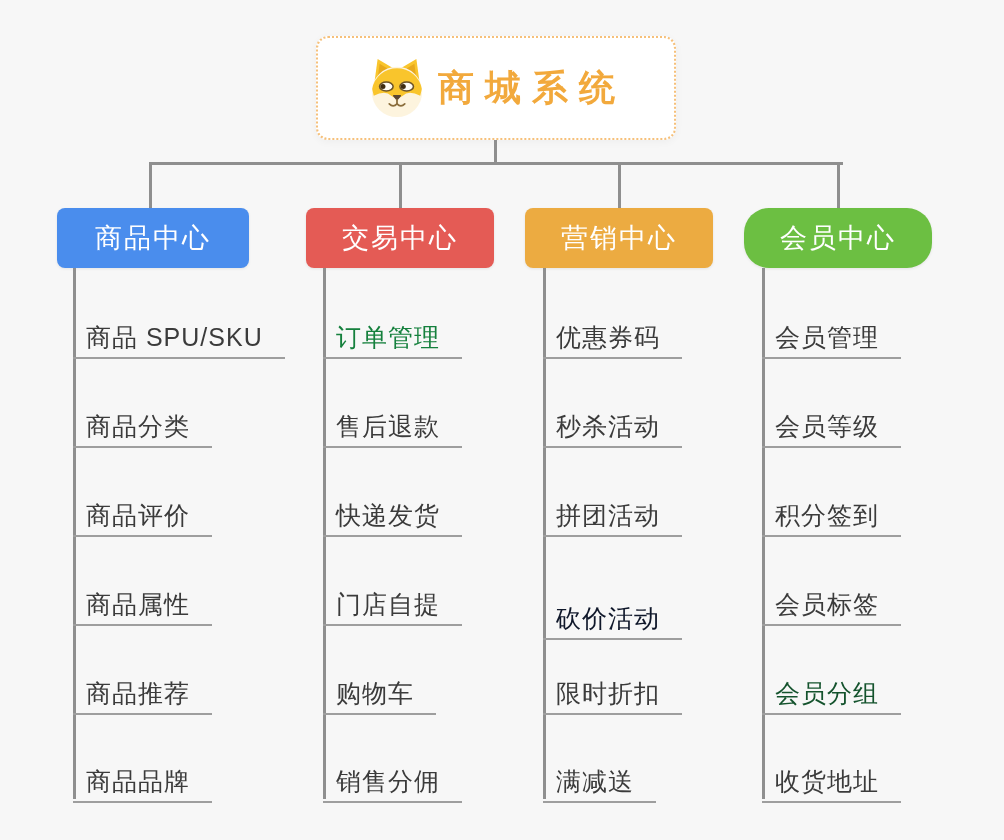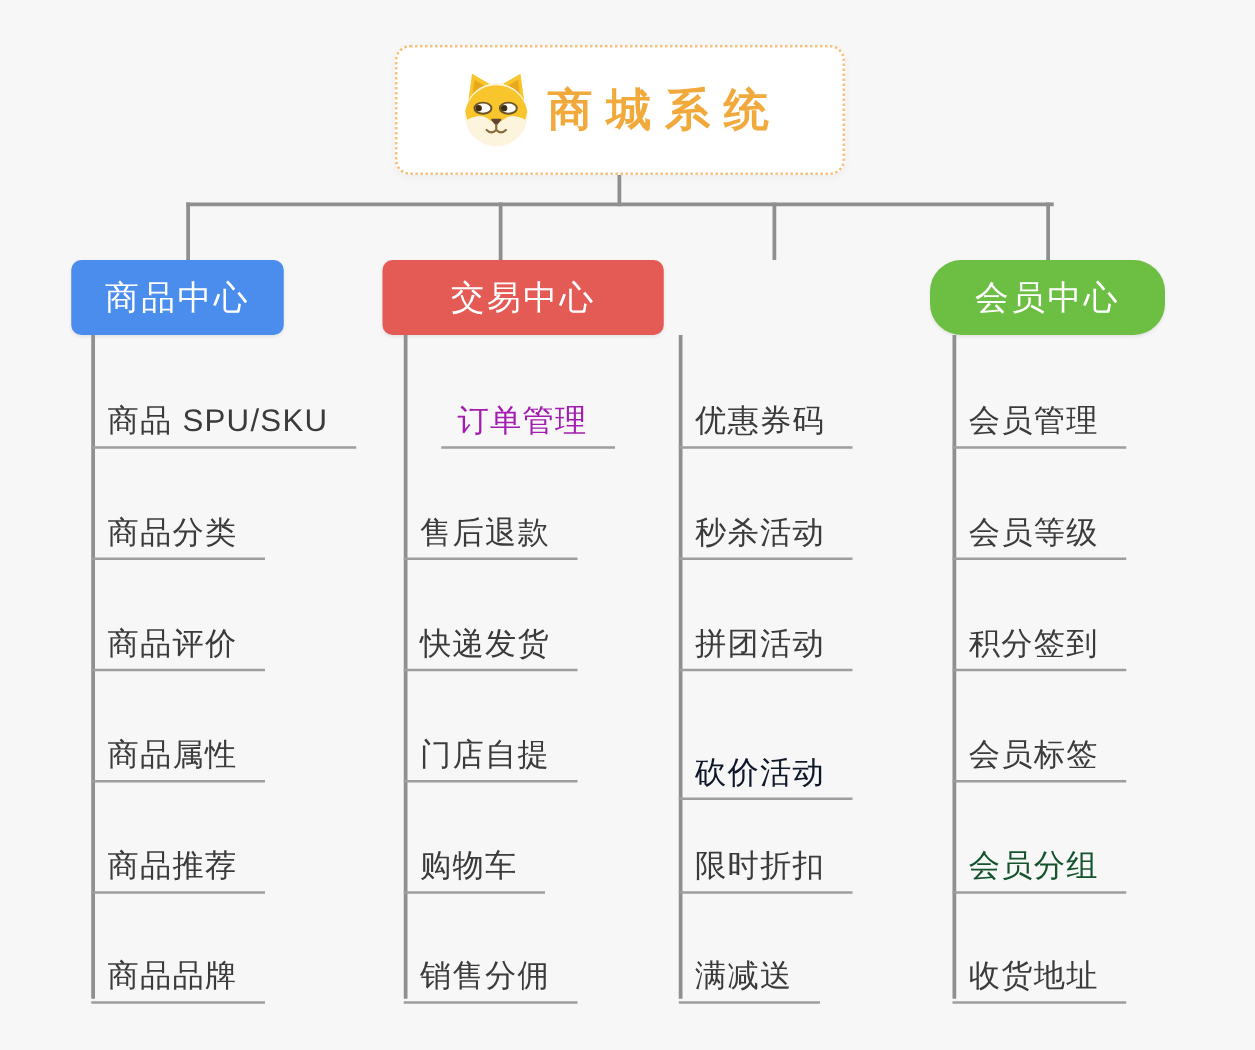--- a/index.html
+++ b/index.html
@@ -95,38 +95,39 @@
       <path d="M 28.6 40 L 35.4 40 L 32 44.2 Z" fill="#5a4632" stroke="#5a4632" stroke-width="1.5" stroke-linejoin="round"></path>
       <path d="M 32 44 L 32 48" stroke="#8a6d3b" stroke-width="1.8" fill="none" stroke-linecap="round"></path>
       <path d="M 24 48.5 Q 28 52.5 32 48.5 Q 36 52.5 40 48.5" stroke="#8a6d3b" stroke-width="1.8" fill="none" stroke-linecap="round"></path>
     </svg>
     <span class="root-title">商城系统</span>
   </div>
 
 <div class="vline" style="left: 494px; top: 140px; height: 25px; background: rgb(143, 143, 143);"></div>
     <div class="hline" style="left: 149px; top: 162px; width: 694px; background: rgb(143, 143, 143);"></div>
     <div class="vline" style="left: 149px; top: 162px; height: 46px; background: rgb(143, 143, 143);"></div>
-    <div class="branch-node" style="left: 57px; width: 170px; background: rgb(74, 141, 237);">商品中心</div>
+    <div class="branch-node" style="left: 57px; width: 192px; background: rgb(74, 141, 237);">商品中心</div>
     <div class="vline" style="left: 73px; top: 268px; height: 531px; background: rgb(143, 143, 143);"></div>
     <div class="leaf" style="left: 73px; top: 307px; border-bottom-color: rgb(158, 158, 158); color: rgb(59, 59, 59);">商品 SPU/SKU</div>
     <div class="leaf" style="left: 73px; top: 396px; border-bottom-color: rgb(158, 158, 158); color: rgb(59, 59, 59);">商品分类</div>
     <div class="leaf" style="left: 73px; top: 485px; border-bottom-color: rgb(158, 158, 158); color: rgb(59, 59, 59);">商品评价</div>
     <div class="leaf" style="left: 73px; top: 574px; border-bottom-color: rgb(158, 158, 158); color: rgb(59, 59, 59);">商品属性</div>
     <div class="leaf" style="left: 73px; top: 663px; border-bottom-color: rgb(158, 158, 158); color: rgb(59, 59, 59);">商品推荐</div>
     <div class="leaf" style="left: 73px; top: 751px; border-bottom-color: rgb(158, 158, 158); color: rgb(59, 59, 59);">商品品牌</div>
     <div class="vline" style="left: 399px; top: 162px; height: 46px; background: rgb(143, 143, 143);"></div>
-    <div class="branch-node" style="left: 306px; width: 225px; background: rgb(228, 91, 85);">交易中心</div>
+    <div class="branch-node" style="left: 306px; width: 188px; background: rgb(228, 91, 85);">交易中心</div>
     <div class="vline" style="left: 323px; top: 268px; height: 531px; background: rgb(143, 143, 143);"></div>
-    <div class="leaf" style="left: 323px; top: 307px; border-bottom-color: rgb(158, 158, 158); color: #a21caf; margin-left: 30px;">订单管理</div>
+    <div class="leaf" style="left: 323px; top: 307px; border-bottom-color: rgb(158, 158, 158); color: #15803d;">订单管理</div>
     <div class="leaf" style="left: 323px; top: 396px; border-bottom-color: rgb(158, 158, 158); color: rgb(59, 59, 59);">售后退款</div>
     <div class="leaf" style="left: 323px; top: 485px; border-bottom-color: rgb(158, 158, 158); color: rgb(59, 59, 59);">快递发货</div>
     <div class="leaf" style="left: 323px; top: 574px; border-bottom-color: rgb(158, 158, 158); color: rgb(59, 59, 59);">门店自提</div>
     <div class="leaf" style="left: 323px; top: 663px; border-bottom-color: rgb(158, 158, 158); color: rgb(59, 59, 59);">购物车</div>
     <div class="leaf" style="left: 323px; top: 751px; border-bottom-color: rgb(158, 158, 158); color: rgb(59, 59, 59);">销售分佣</div>
     <div class="vline" style="left: 618px; top: 162px; height: 46px; background: rgb(143, 143, 143);"></div>
+    <div class="branch-node" style="left: 525px; width: 188px; background: rgb(236, 171, 65);">营销中心</div>
     <div class="vline" style="left: 543px; top: 268px; height: 531px; background: rgb(143, 143, 143);"></div>
     <div class="leaf" style="left: 543px; top: 307px; border-bottom-color: rgb(158, 158, 158); color: rgb(59, 59, 59);">优惠券码</div>
     <div class="leaf" style="left: 543px; top: 396px; border-bottom-color: rgb(158, 158, 158); color: rgb(59, 59, 59);">秒杀活动</div>
     <div class="leaf" style="left: 543px; top: 485px; border-bottom-color: rgb(158, 158, 158); color: rgb(59, 59, 59);">拼团活动</div>
     <div class="leaf" style="left: 543px; top: 588px; border-bottom-color: rgb(158, 158, 158); color: #0f172a;">砍价活动</div>
     <div class="leaf" style="left: 543px; top: 663px; border-bottom-color: rgb(158, 158, 158); color: rgb(59, 59, 59);">限时折扣</div>
     <div class="leaf" style="left: 543px; top: 751px; border-bottom-color: rgb(158, 158, 158); color: rgb(59, 59, 59);">满减送</div>
     <div class="vline" style="left: 837px; top: 162px; height: 46px; background: rgb(143, 143, 143);"></div>
     <div class="branch-node" style="left: 744px; width: 188px; background: rgb(108, 191, 66); border-radius: 25px;">会员中心</div>
     <div class="vline" style="left: 762px; top: 268px; height: 531px; background: rgb(143, 143, 143);"></div>

